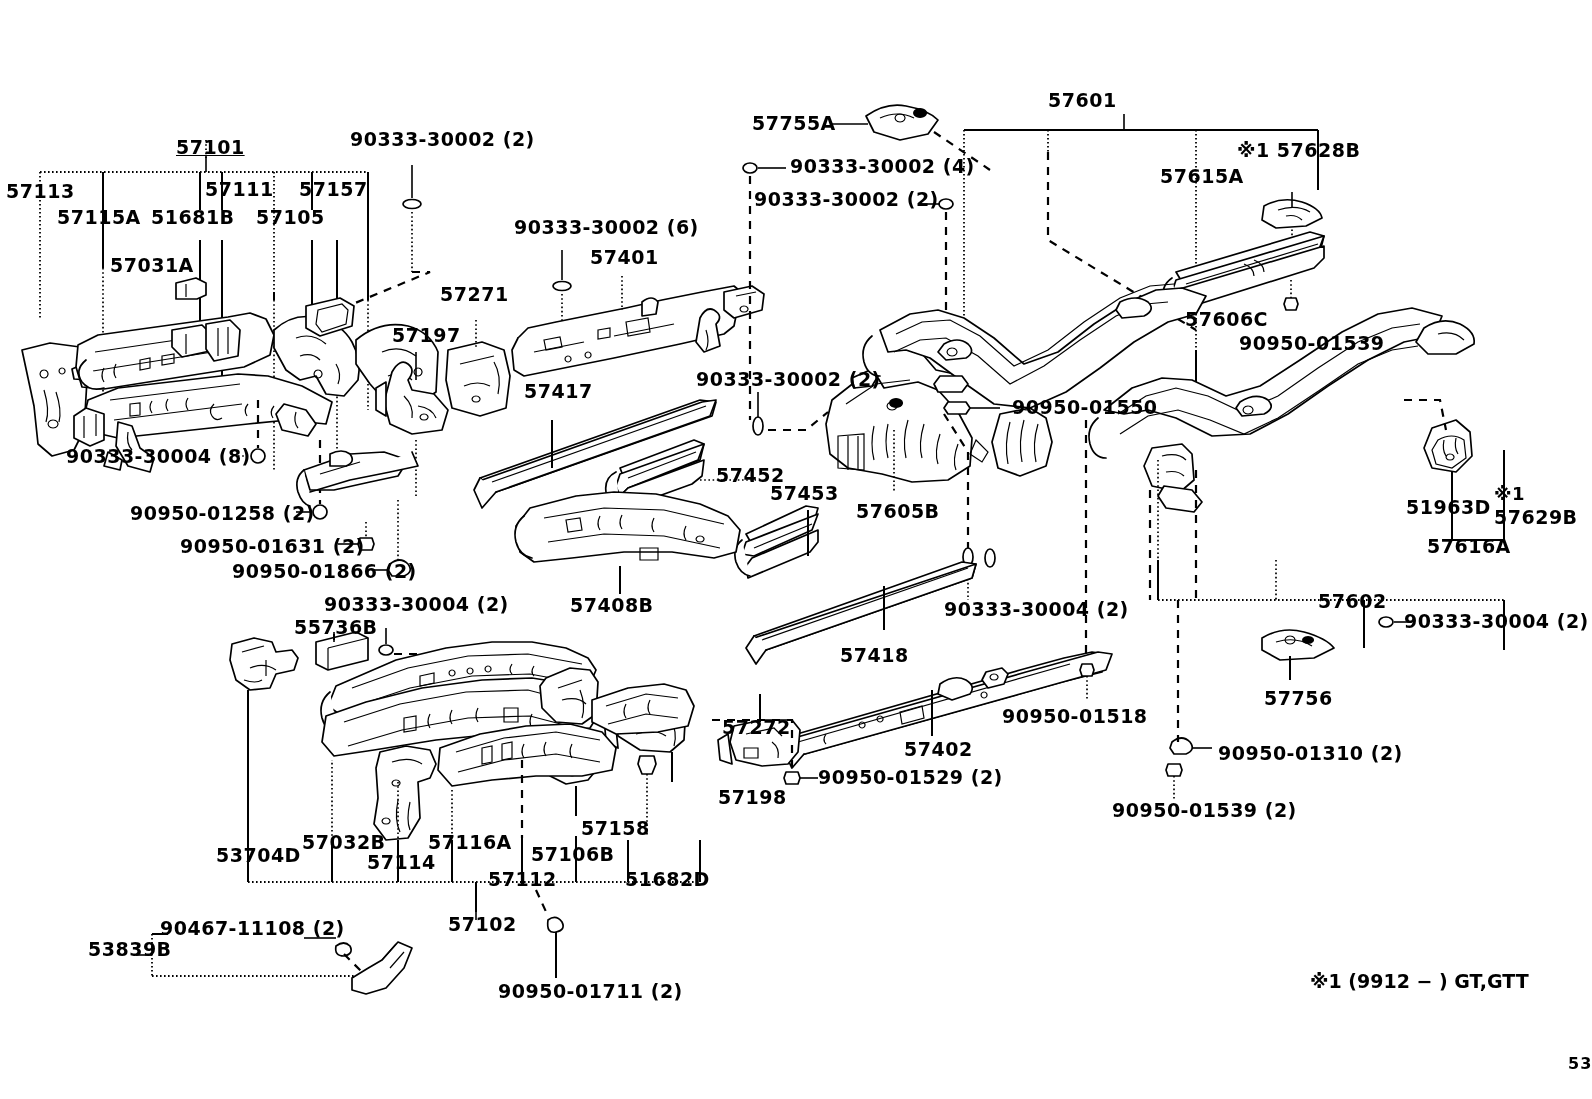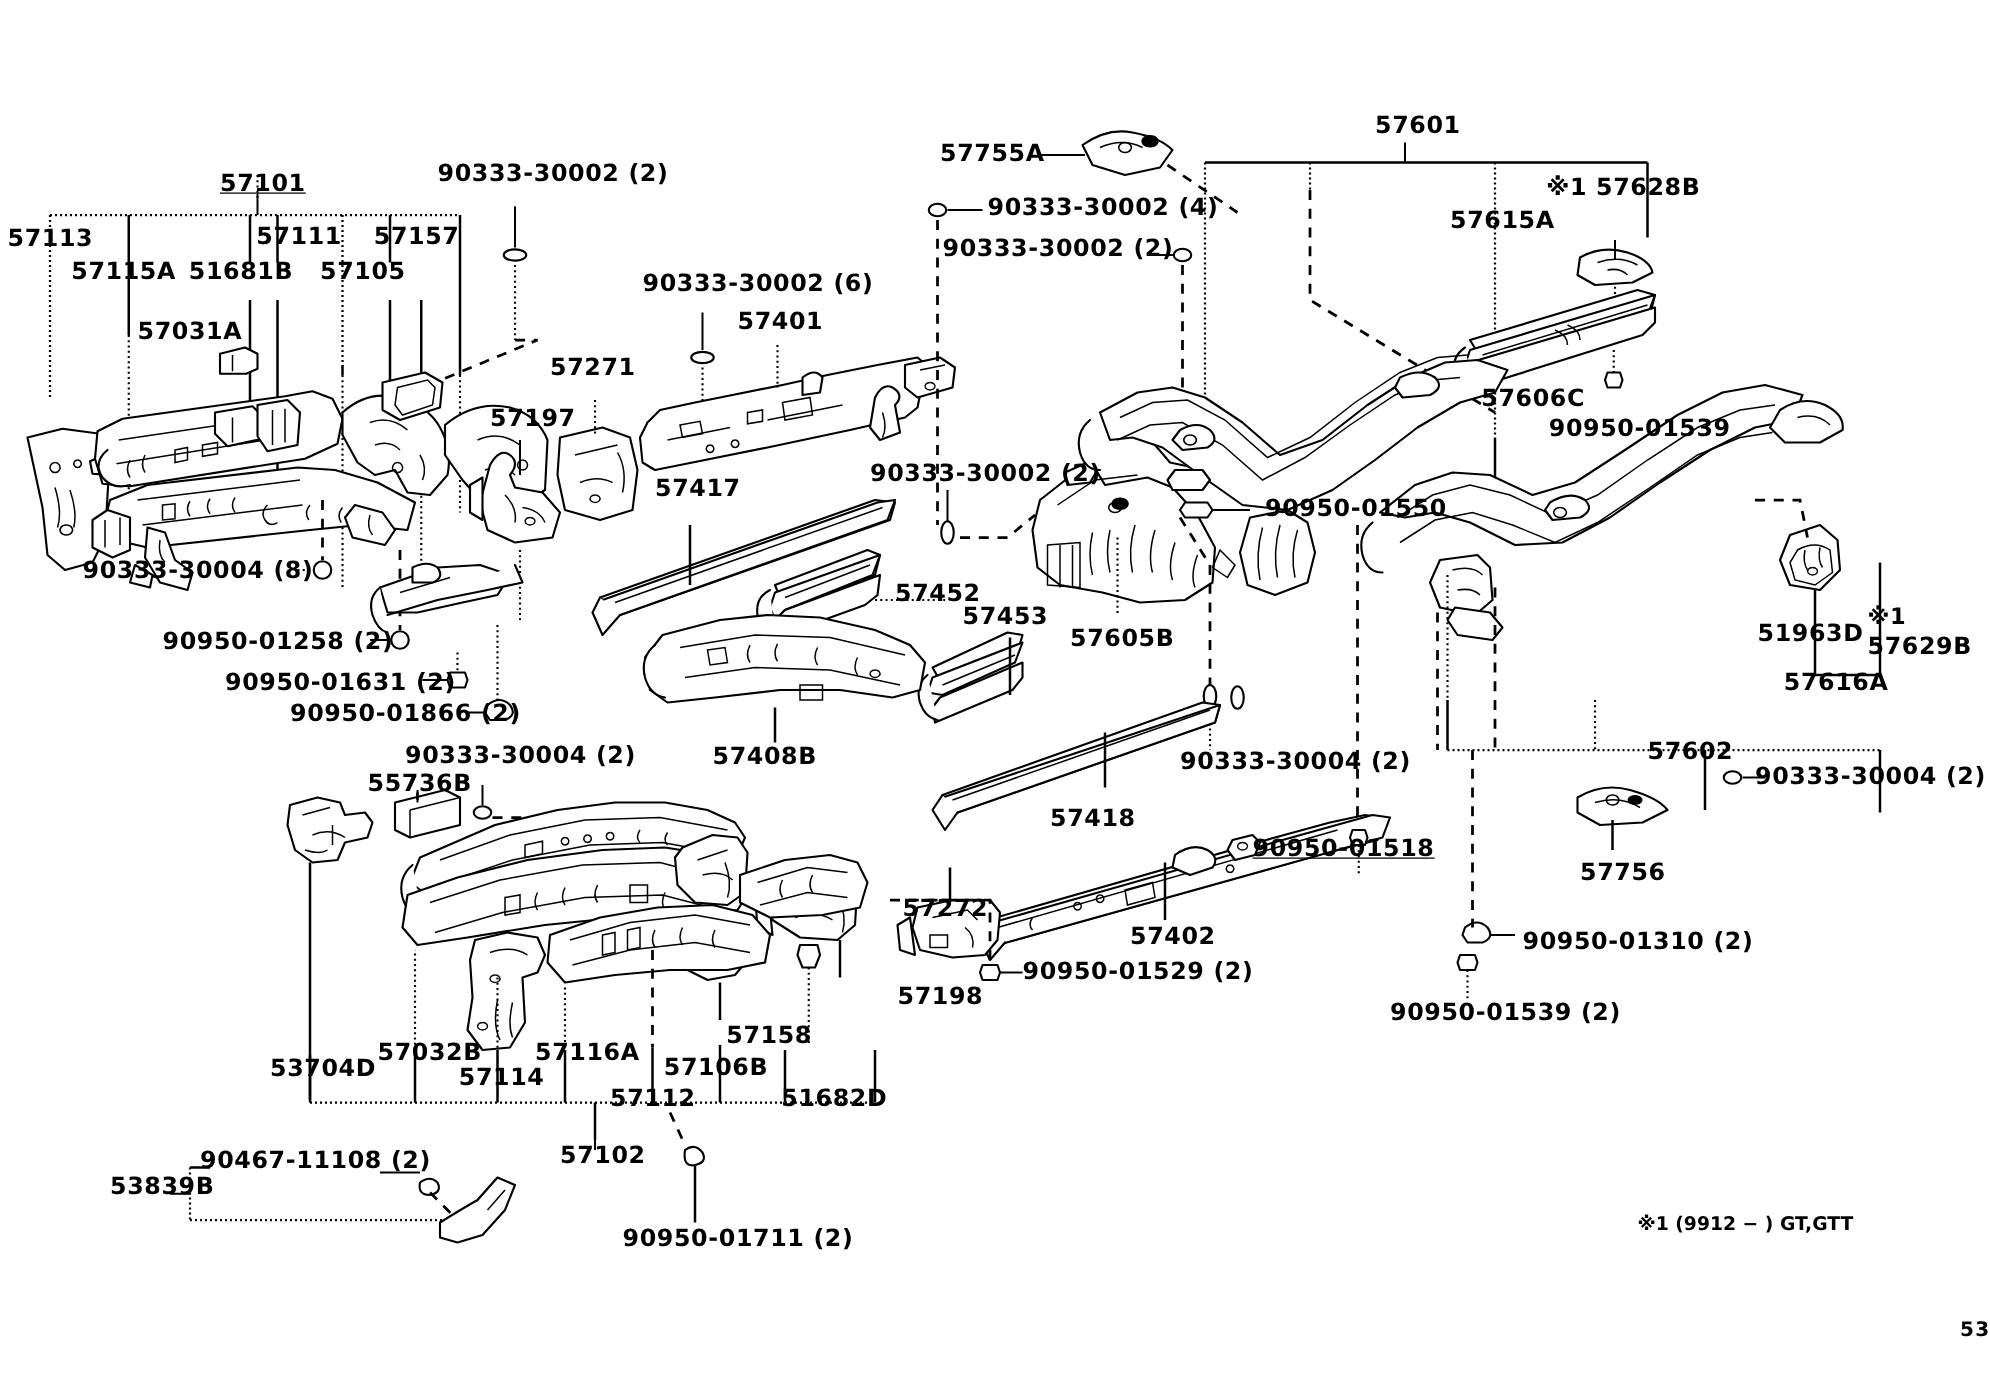--- a/index.html
+++ b/index.html
@@ -17,21 +17,21 @@
     font-weight:700;
     font-size:19px;
     letter-spacing:0.5px;
     color:#000;
     white-space:nowrap;
     line-height:1;
   }
   .lbl.sm{font-size:18px;}
   .note{
     position:absolute;
-    font-weight:700;font-size:15px;color:#000;white-space:nowrap;
+    font-weight:700;font-size:19px;color:#000;white-space:nowrap;
     font-family:"DejaVu Sans","Liberation Sans",sans-serif;
   }
   .diagid{
     position:absolute;
     font-weight:700;font-size:16px;color:#000;
     font-family:"DejaVu Sans","Liberation Sans",sans-serif;
     letter-spacing:1px;
   }
   svg.art{position:absolute;left:0;top:0;width:1592px;height:1099px;}
   .sf{fill:#fff;stroke:#000;stroke-width:1.7;stroke-linejoin:round;stroke-linecap:round;}
@@ -654,21 +654,21 @@
   <div class="lbl" style="left:716px;top:466px;">57452</div>
   <div class="lbl" style="left:770px;top:484px;">57453</div>
   <div class="lbl" style="left:570px;top:596px;">57408B</div>
 
   <div class="lbl" style="left:696px;top:370px;">90333-30002 (2)</div>
   <div class="lbl" style="left:856px;top:502px;">57605B</div>
   <div class="lbl" style="left:1012px;top:398px;">90950-01550</div>
   <div class="lbl" style="left:944px;top:600px;">90333-30004 (2)</div>
   <div class="lbl" style="left:840px;top:646px;">57418</div>
   <div class="lbl" style="left:904px;top:740px;">57402</div>
-  <div class="lbl" style="left:1002px;top:670px;text-decoration:underline;">90950-01518</div>
+  <div class="lbl" style="left:1002px;top:707px;">90950-01518</div>
   <div class="lbl" style="left:818px;top:768px;">90950-01529 (2)</div>
   <div class="lbl" style="left:722px;top:690px;margin-top:28px;">57272</div>
   <div class="lbl" style="left:718px;top:788px;">57198</div>
 
   <div class="lbl" style="left:294px;top:618px;">55736B</div>
   <div class="lbl" style="left:324px;top:595px;">90333-30004 (2)</div>
   <div class="lbl" style="left:216px;top:846px;">53704D</div>
   <div class="lbl" style="left:302px;top:833px;">57032B</div>
   <div class="lbl" style="left:367px;top:853px;">57114</div>
   <div class="lbl" style="left:428px;top:833px;">57116A</div>
@@ -677,21 +677,21 @@
   <div class="lbl" style="left:581px;top:819px;">57158</div>
   <div class="lbl" style="left:625px;top:870px;">51682D</div>
   <div class="lbl" style="left:448px;top:915px;">57102</div>
   <div class="lbl" style="left:88px; top:940px;">53839B</div>
   <div class="lbl" style="left:160px;top:919px;">90467-11108 (2)</div>
   <div class="lbl" style="left:498px;top:982px;">90950-01711 (2)</div>
 
   <div class="lbl" style="left:752px;top:114px;">57755A</div>
   <div class="lbl" style="left:790px;top:157px;">90333-30002 (4)</div>
   <div class="lbl" style="left:754px;top:190px;">90333-30002 (2)</div>
-  <div class="lbl" style="left:1100px;top:91px;">57601</div>
+  <div class="lbl" style="left:1048px;top:91px;">57601</div>
   <div class="lbl" style="left:1237px;top:141px;">※1 57628B</div>
   <div class="lbl" style="left:1160px;top:167px;">57615A</div>
   <div class="lbl" style="left:1185px;top:310px;">57606C</div>
   <div class="lbl" style="left:1239px;top:334px;">90950-01539</div>
   <div class="lbl" style="left:1406px;top:498px;">51963D</div>
   <div class="lbl sm" style="left:1494px;top:485px;">※1</div>
   <div class="lbl" style="left:1494px;top:508px;">57629B</div>
   <div class="lbl" style="left:1427px;top:537px;">57616A</div>
   <div class="lbl" style="left:1318px;top:592px;">57602</div>
   <div class="lbl" style="left:1404px;top:612px;">90333-30004 (2)</div>

